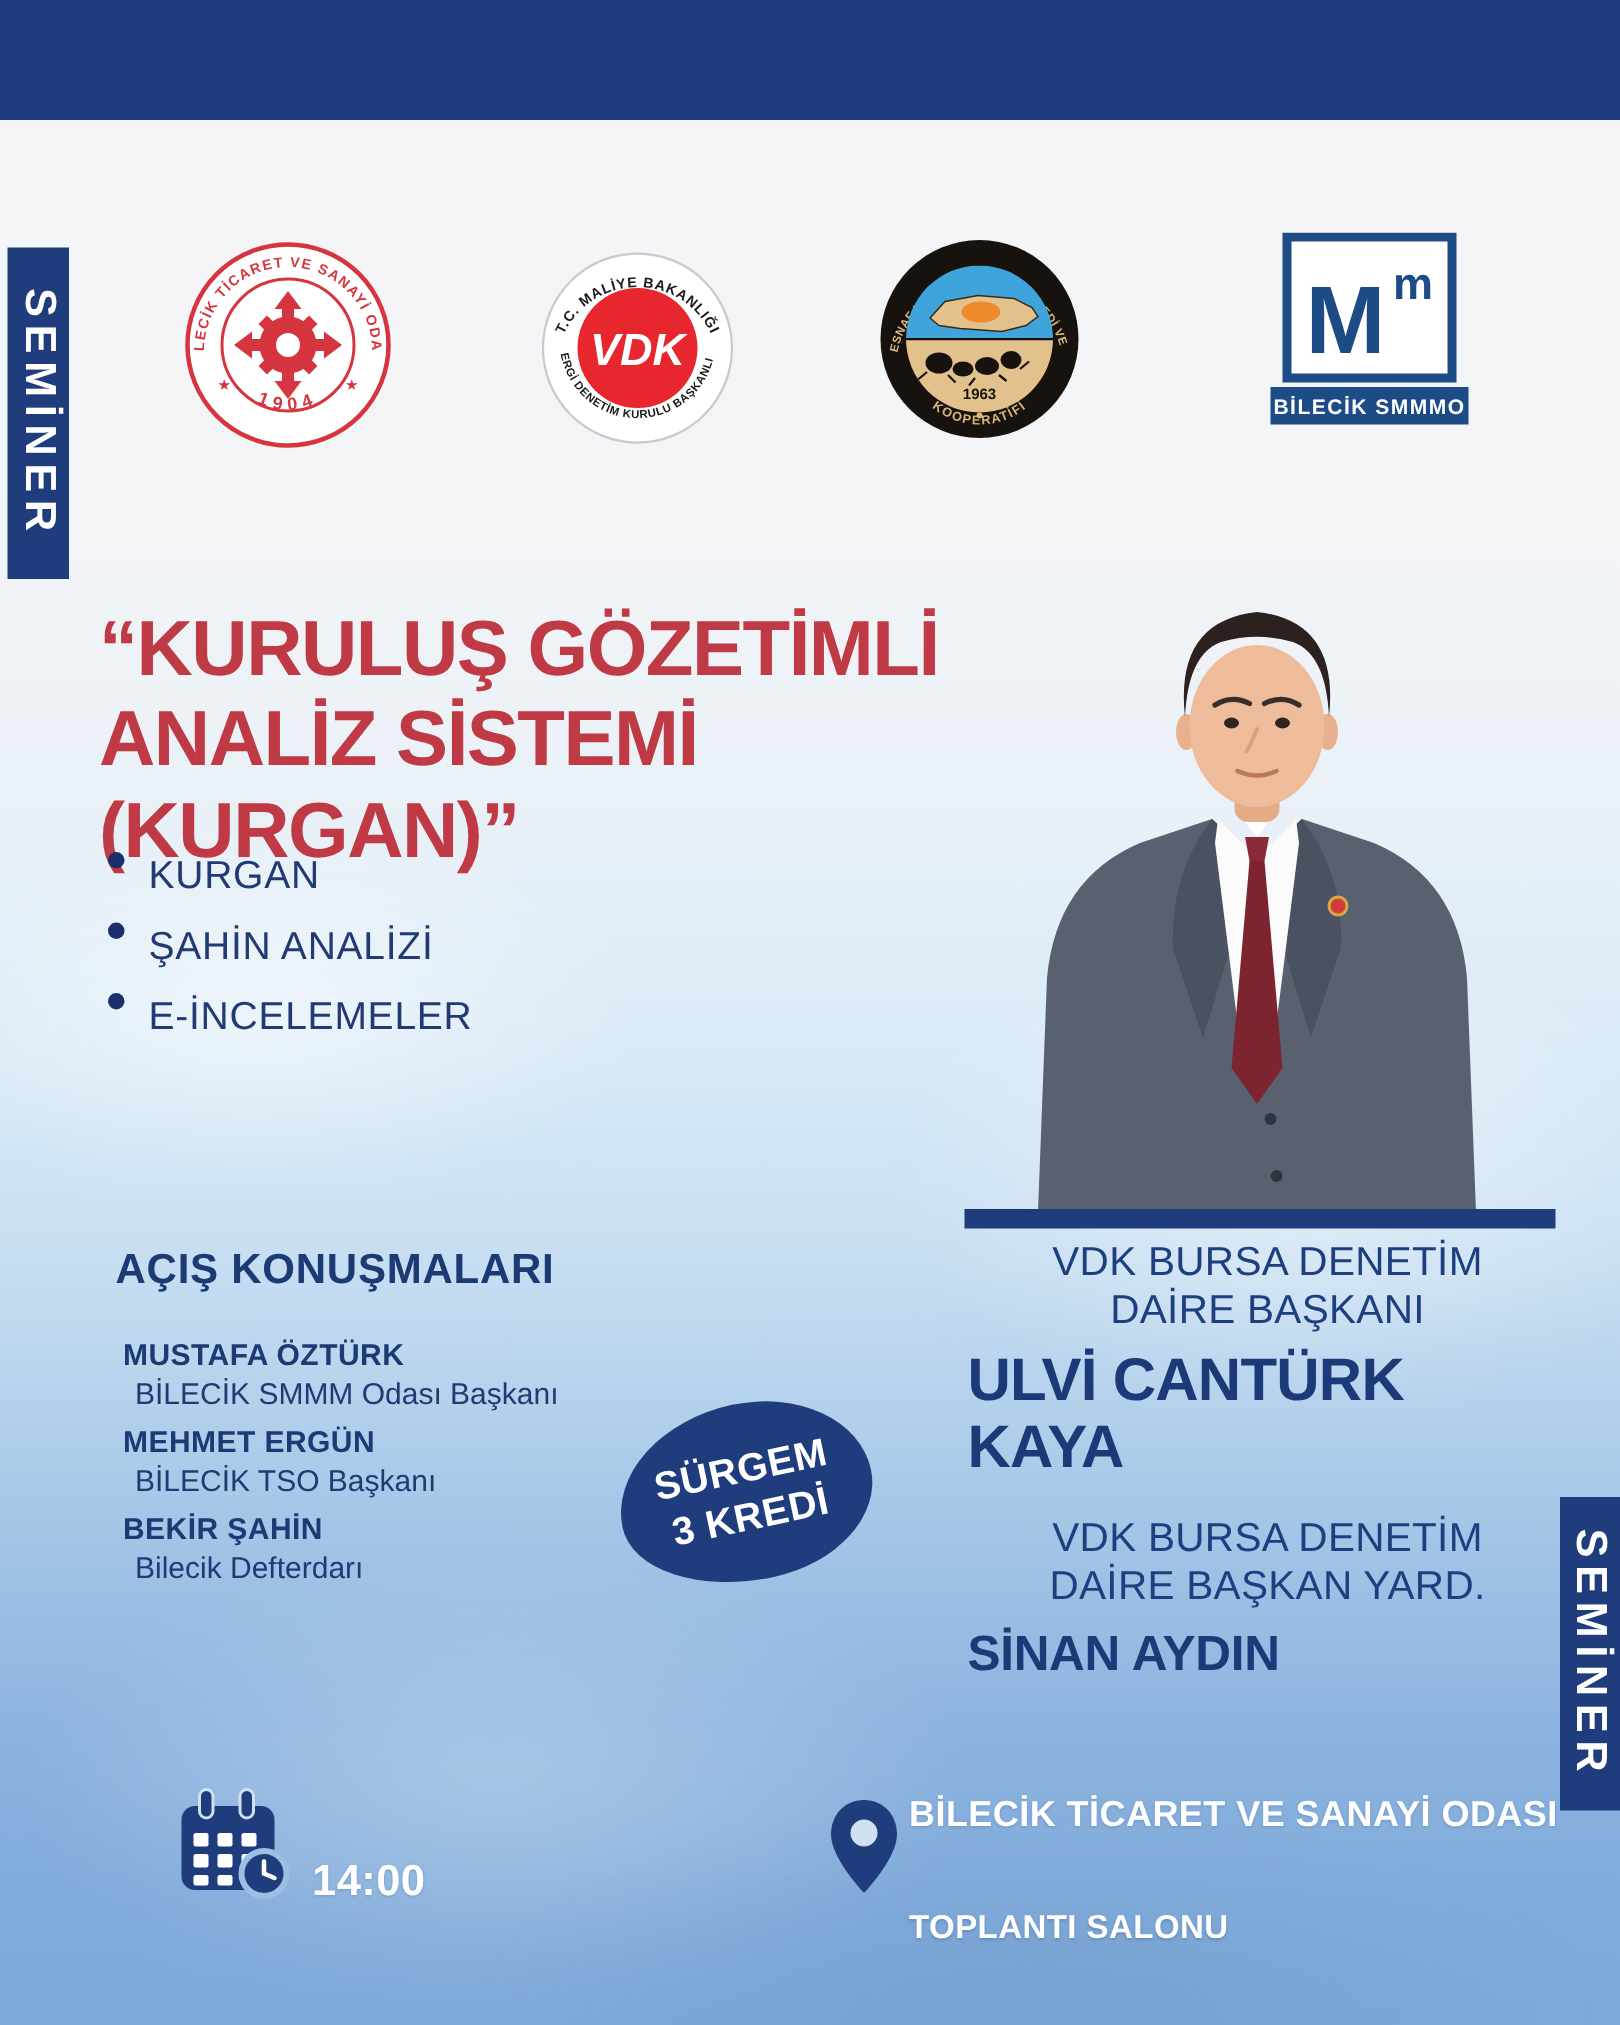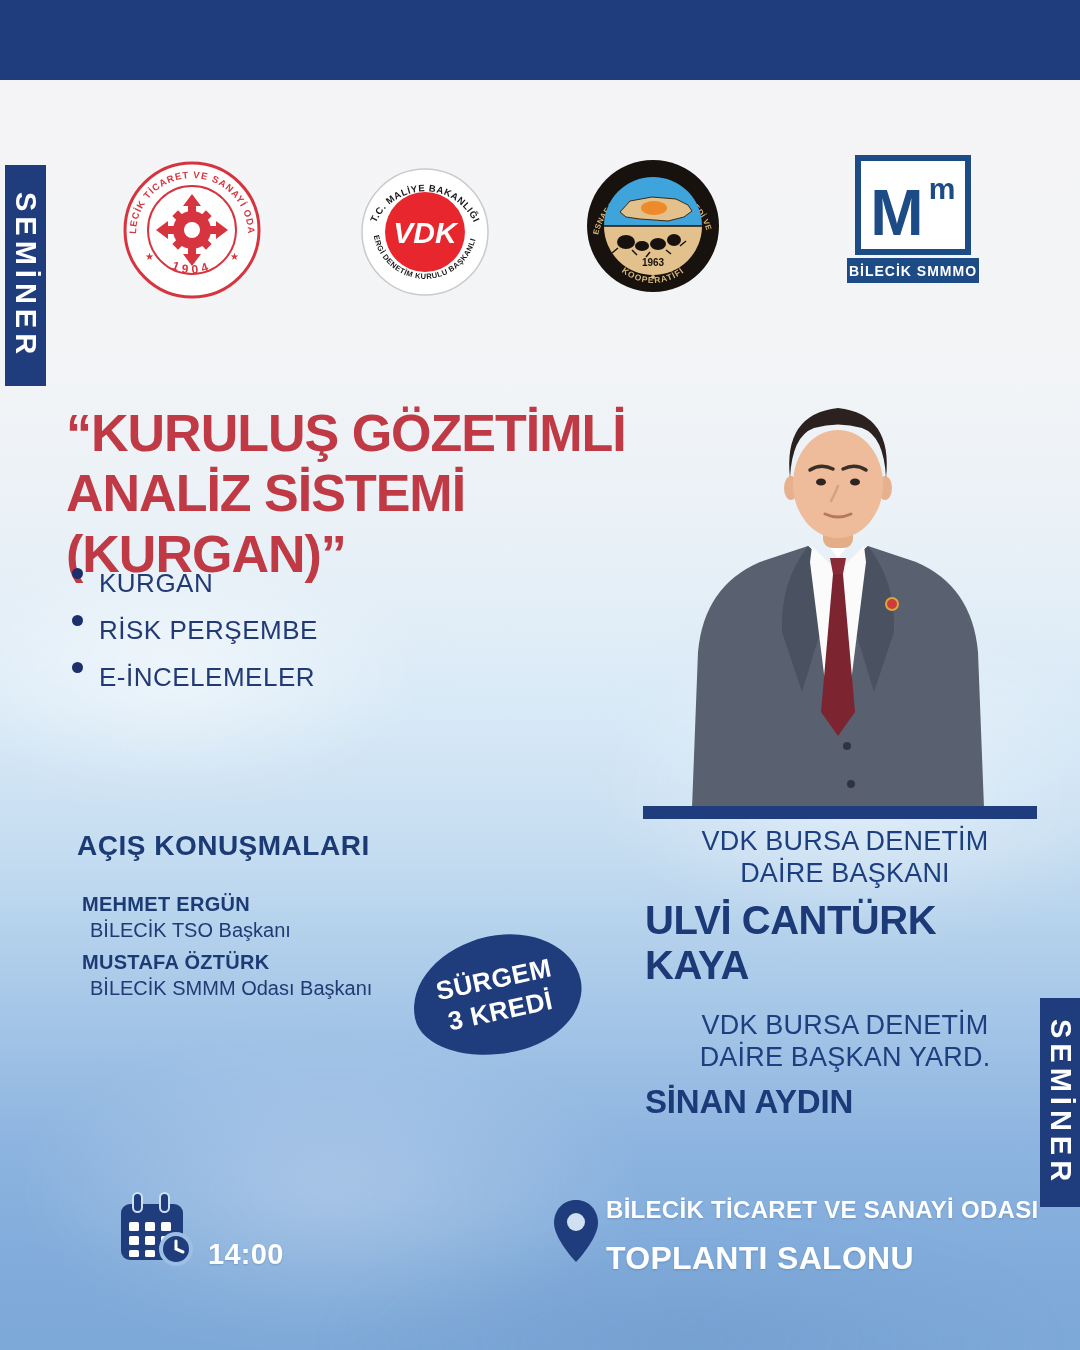--- a/index.html
+++ b/index.html
@@ -66,21 +66,21 @@
   .ms-name-1{ color:#1b3a77; font-weight:800; font-size:40px; letter-spacing:-.5px; margin-top:8px; }
   .ms-role-2{ margin-top:22px; }
   .ms-name-2{ color:#1b3a77; font-weight:800; font-size:33px; letter-spacing:-.2px; margin-top:10px; }
 
   .event-icon{ position:absolute; }
   .evt-text{ position:absolute; color:#fff; font-weight:800; letter-spacing:.3px;
              text-shadow:0 1px 2px rgba(40,70,110,.25); }
   .date-line{ left:200px; top:1194px; font-size:27px; }
   .time-line{ left:208px; top:1238px; font-size:29px; }
   .venue-1{ left:606px; top:1196px; font-size:24px; }
-  .venue-2{ left:606px; top:1240px; font-size:32px; }
+  .venue-2{ left:606px; top:1272px; font-size:22px; }
 </style>
 </head>
 <body>
 
 <div id="poster">
 
   <div class="cloud c1"></div>
   <div class="cloud c2"></div>
   <div class="cloud c3"></div>
   <div class="cloud c4"></div>
@@ -192,38 +192,42 @@
 ANALİZ SİSTEMİ
 (KURGAN)”</div>
 
   <div class="topics">
     <div class="topic">
       <span class="dot"></span>
       <span class="lbl">KURGAN</span>
     </div>
     <div class="topic">
       <span class="dot"></span>
-      <span class="lbl">RİSK PERŞEMBE</span>
+      <span class="lbl">ŞAHİN ANALİZİ</span>
     </div>
     <div class="topic">
       <span class="dot"></span>
       <span class="lbl">E-İNCELEMELER</span>
     </div>
   </div>
 
   <div class="opening-heading">AÇIŞ KONUŞMALARI</div>
 
   <div class="speakers">
     <div class="speaker">
+      <div class="name">MUSTAFA ÖZTÜRK</div>
+      <div class="role">BİLECİK SMMM Odası Başkanı</div>
+    </div>
+    <div class="speaker">
       <div class="name">MEHMET ERGÜN</div>
       <div class="role">BİLECİK TSO Başkanı</div>
     </div>
     <div class="speaker">
-      <div class="name">MUSTAFA ÖZTÜRK</div>
-      <div class="role">BİLECİK SMMM Odası Başkanı</div>
+      <div class="name">BEKİR ŞAHİN</div>
+      <div class="role">Bilecik Defterdarı</div>
     </div>
   </div>
 
   <div class="badge">
     <div class="txt">
       <div>SÜRGEM</div>
       <div>3 KREDİ</div>
     </div>
   </div>
 

